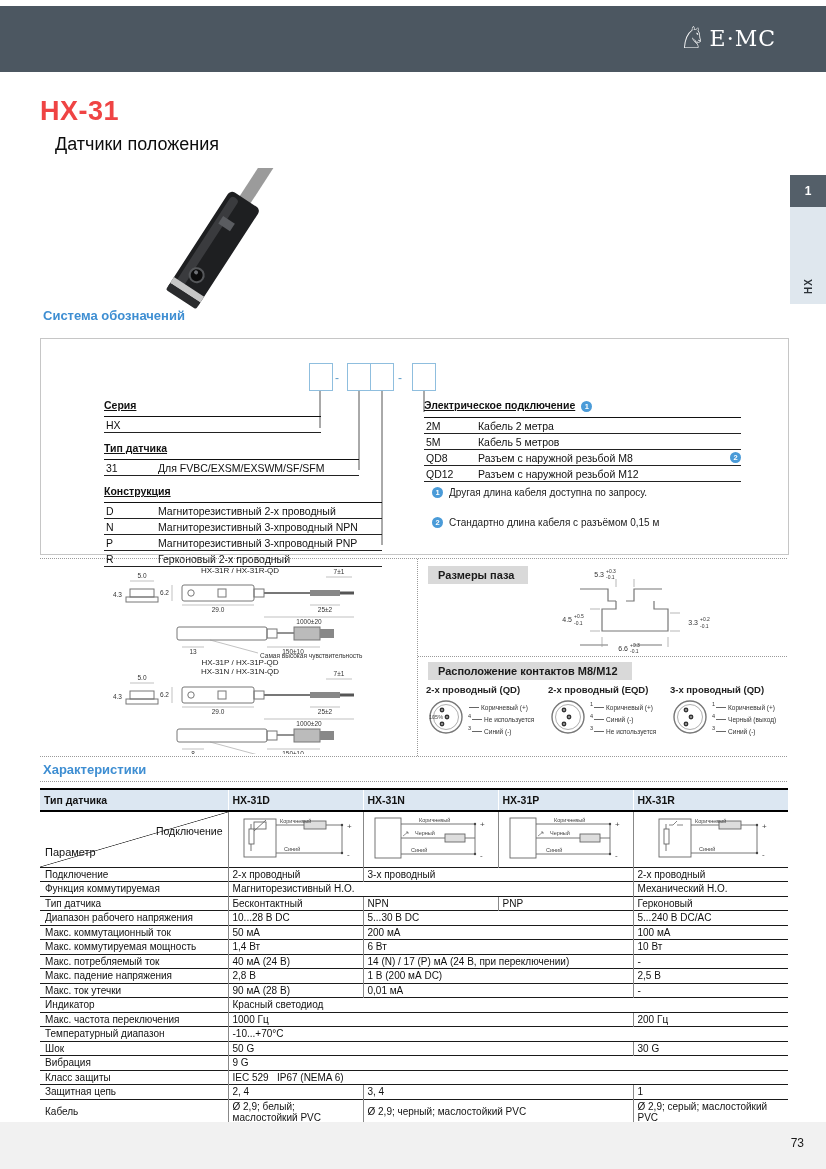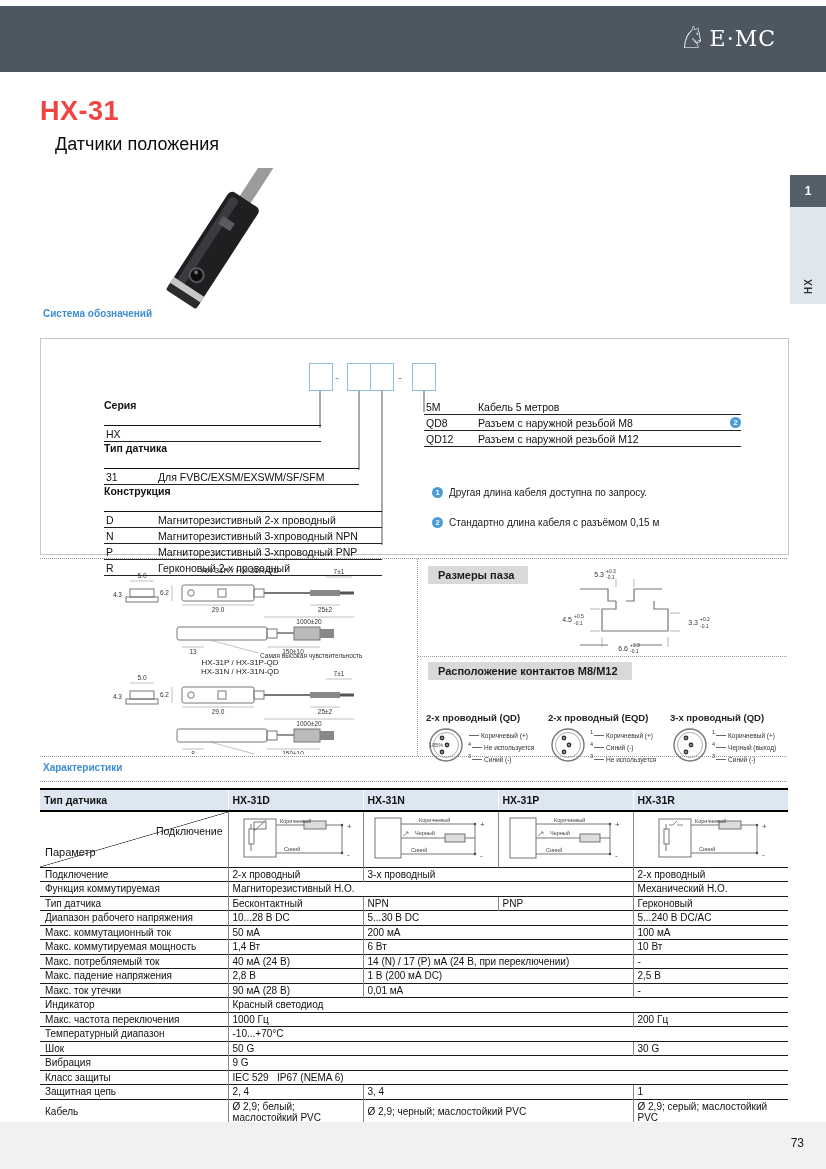--- a/index.html
+++ b/index.html
@@ -16,44 +16,44 @@
   .tab-num{position:absolute;left:790px;top:175px;width:36px;height:32px;background:#545f69;color:#fff;
     font-size:12px;font-weight:bold;display:flex;align-items:center;justify-content:center;}
   .tab-code{position:absolute;left:790px;top:207px;width:36px;height:97px;background:#dfe7ee;}
   .tab-code span{position:absolute;left:50%;bottom:10px;transform:translateX(-50%);
     writing-mode:vertical-rl;text-orientation:mixed;font-size:10px;font-weight:bold;color:#2c3238;letter-spacing:1px;transform:translateX(-50%) rotate(180deg);transform-origin:center;}
 
   
   .model{position:absolute;left:40px;top:96px;font-size:27px;font-weight:bold;color:#ef4444;letter-spacing:0.5px;}
   .subtitle{position:absolute;left:55px;top:134px;font-size:18px;color:#0c0c0c;}
 
-  .sec-head{position:absolute;font-size:10px;font-weight:bold;color:#3e8ed2;}
+  .sec-head{position:absolute;font-size:13px;font-weight:bold;color:#3e8ed2;}
 
   
   .desig-panel{position:absolute;left:40px;top:338px;width:747px;height:215px;border:1px solid #c6c6c6;background:#fff;}
   .pn-box{position:absolute;width:22px;height:26px;border:1px solid #8fbede;top:24px;background:#fff;}
   .pn-dash{position:absolute;top:32px;font-size:12px;color:#5f9cc8;}
   .ct{position:absolute;font-size:10.5px;}
-  .ct-title{font-weight:bold;border-bottom:1.5px solid #111;padding-bottom:14px;}
+  .ct-title{font-weight:bold;border-bottom:1.5px solid #111;padding-bottom:5px;text-decoration:underline;}
   .ct-row{display:flex;border-bottom:1px solid #222;padding:1.5px 0;position:relative;}
   .ct-code{width:52px;flex:0 0 52px;padding-left:2px;}
   .ct-desc{flex:1;}
   .note-badge{display:inline-block;width:11px;height:11px;border-radius:50%;background:#4a9bd8;color:#fff;
     font-size:7.5px;font-weight:bold;text-align:center;line-height:11px;margin-left:6px;flex:0 0 11px;}
   .note-line{position:absolute;font-size:10px;color:#222;display:flex;align-items:center;gap:6px;}
   .desig-svg{position:absolute;left:0;top:0;}
 
   
   .draw-band{position:absolute;left:40px;top:558px;width:747px;height:197px;border-top:1px dotted #9a9a9a;border-bottom:1px dotted #9a9a9a;}
   .draw-divider{position:absolute;left:377px;top:0;height:197px;border-left:1px dotted #9a9a9a;}
   .gray-label{display:inline-block;background:#d9d9d9;color:#1a1a1a;font-size:11px;font-weight:bold;padding:3px 14px 3px 10px;}
   .slot-label{position:absolute;left:388px;top:7px;}
   .cont-label{position:absolute;left:388px;top:103px;}
   .dot-divider{position:absolute;left:378px;top:97px;width:369px;border-top:1px dotted #9a9a9a;}
-  .conn-row{position:absolute;left:386px;top:125px;width:360px;display:flex;gap:6px;margin-top:28px;}
+  .conn-row{position:absolute;left:386px;top:125px;width:360px;display:flex;gap:6px;}
   .conn{width:118px;}
   .conn-title{font-size:9.5px;font-weight:bold;color:#222;margin-bottom:2px;white-space:nowrap;}
   .conn-body{display:flex;align-items:center;}
   .pins{margin-left:2px;}
   .pin{font-size:6.5px;color:#333;white-space:nowrap;height:12px;display:flex;align-items:flex-end;}
   .pin-num{font-size:5.5px;margin-right:1px;transform:translateY(-4px);}
   .pin-line{display:inline-block;width:10px;border-bottom:0.5px solid #666;margin:0 2px 3px 0;}
 
   
   .spec{position:absolute;left:40px;top:788px;width:748px;border-collapse:collapse;table-layout:fixed;
@@ -156,20 +156,25 @@
         <div class="ct-row">
           <span class="ct-code">P</span>
           <span class="ct-desc">Магниторезистивный 3-хпроводный PNP</span>
         </div>
         <div class="ct-row">
           <span class="ct-code">R</span>
           <span class="ct-desc">Герконовый 2-х проводный</span>
         </div>
       </div>
     <div class="ct" id="ct-elec" style="left:383px;top:60px;width:317px;">
+        <div class="ct-title">Электрическое подключение<span class="note-badge">1</span></div>
+        <div class="ct-row">
+          <span class="ct-code">2M</span>
+          <span class="ct-desc">Кабель 2 метра</span>
+        </div>
         <div class="ct-row">
           <span class="ct-code">5M</span>
           <span class="ct-desc">Кабель 5 метров</span>
         </div>
         <div class="ct-row">
           <span class="ct-code">QD8</span>
           <span class="ct-desc">Разъем с наружной резьбой M8</span>
           <span class="note-badge">2</span>
         </div>
         <div class="ct-row">

